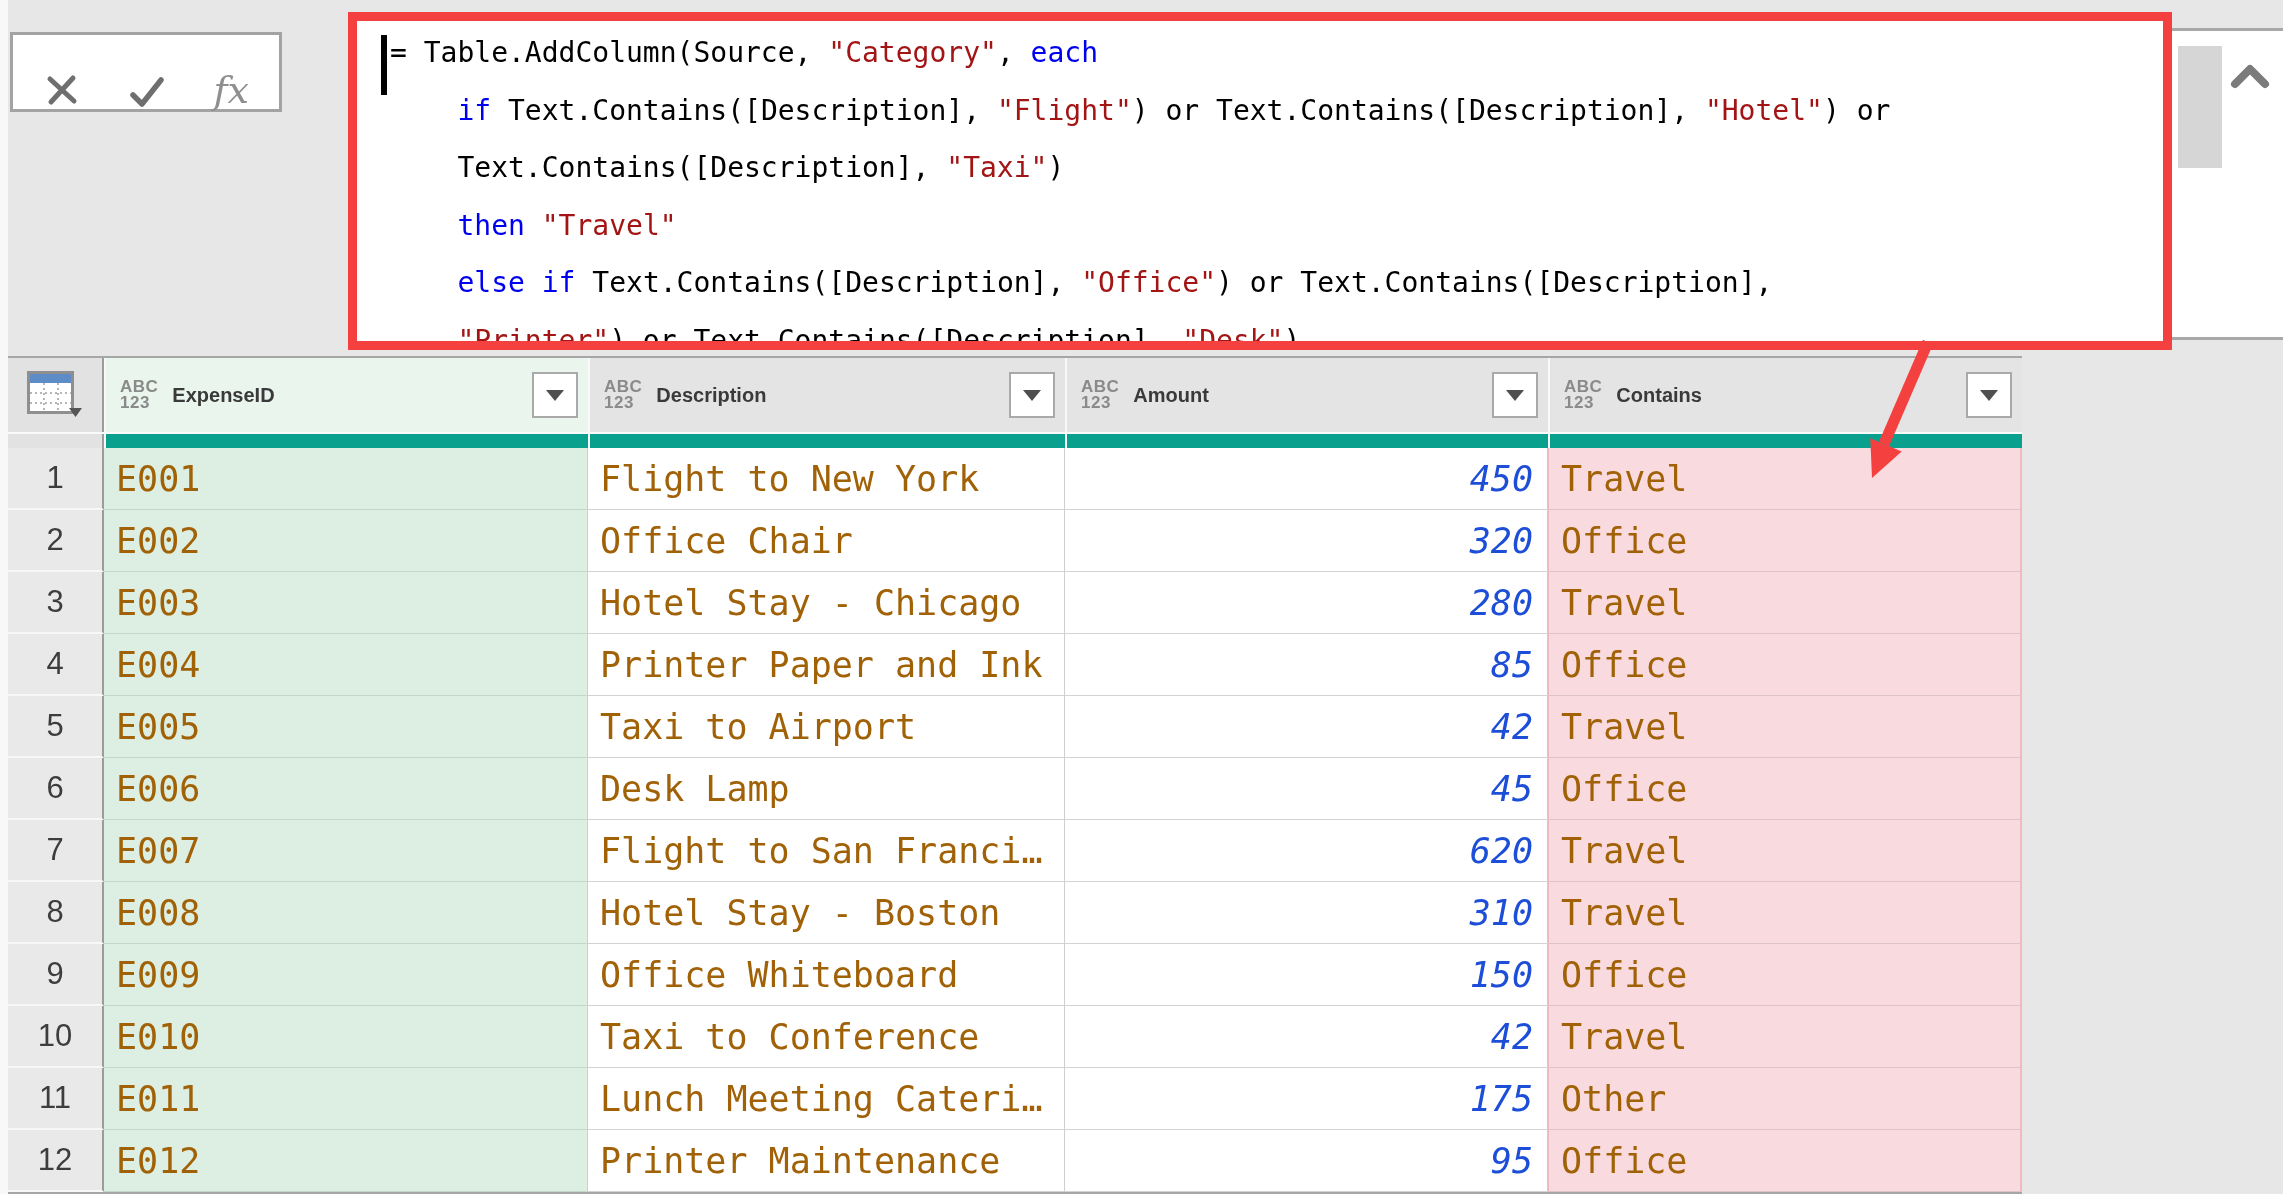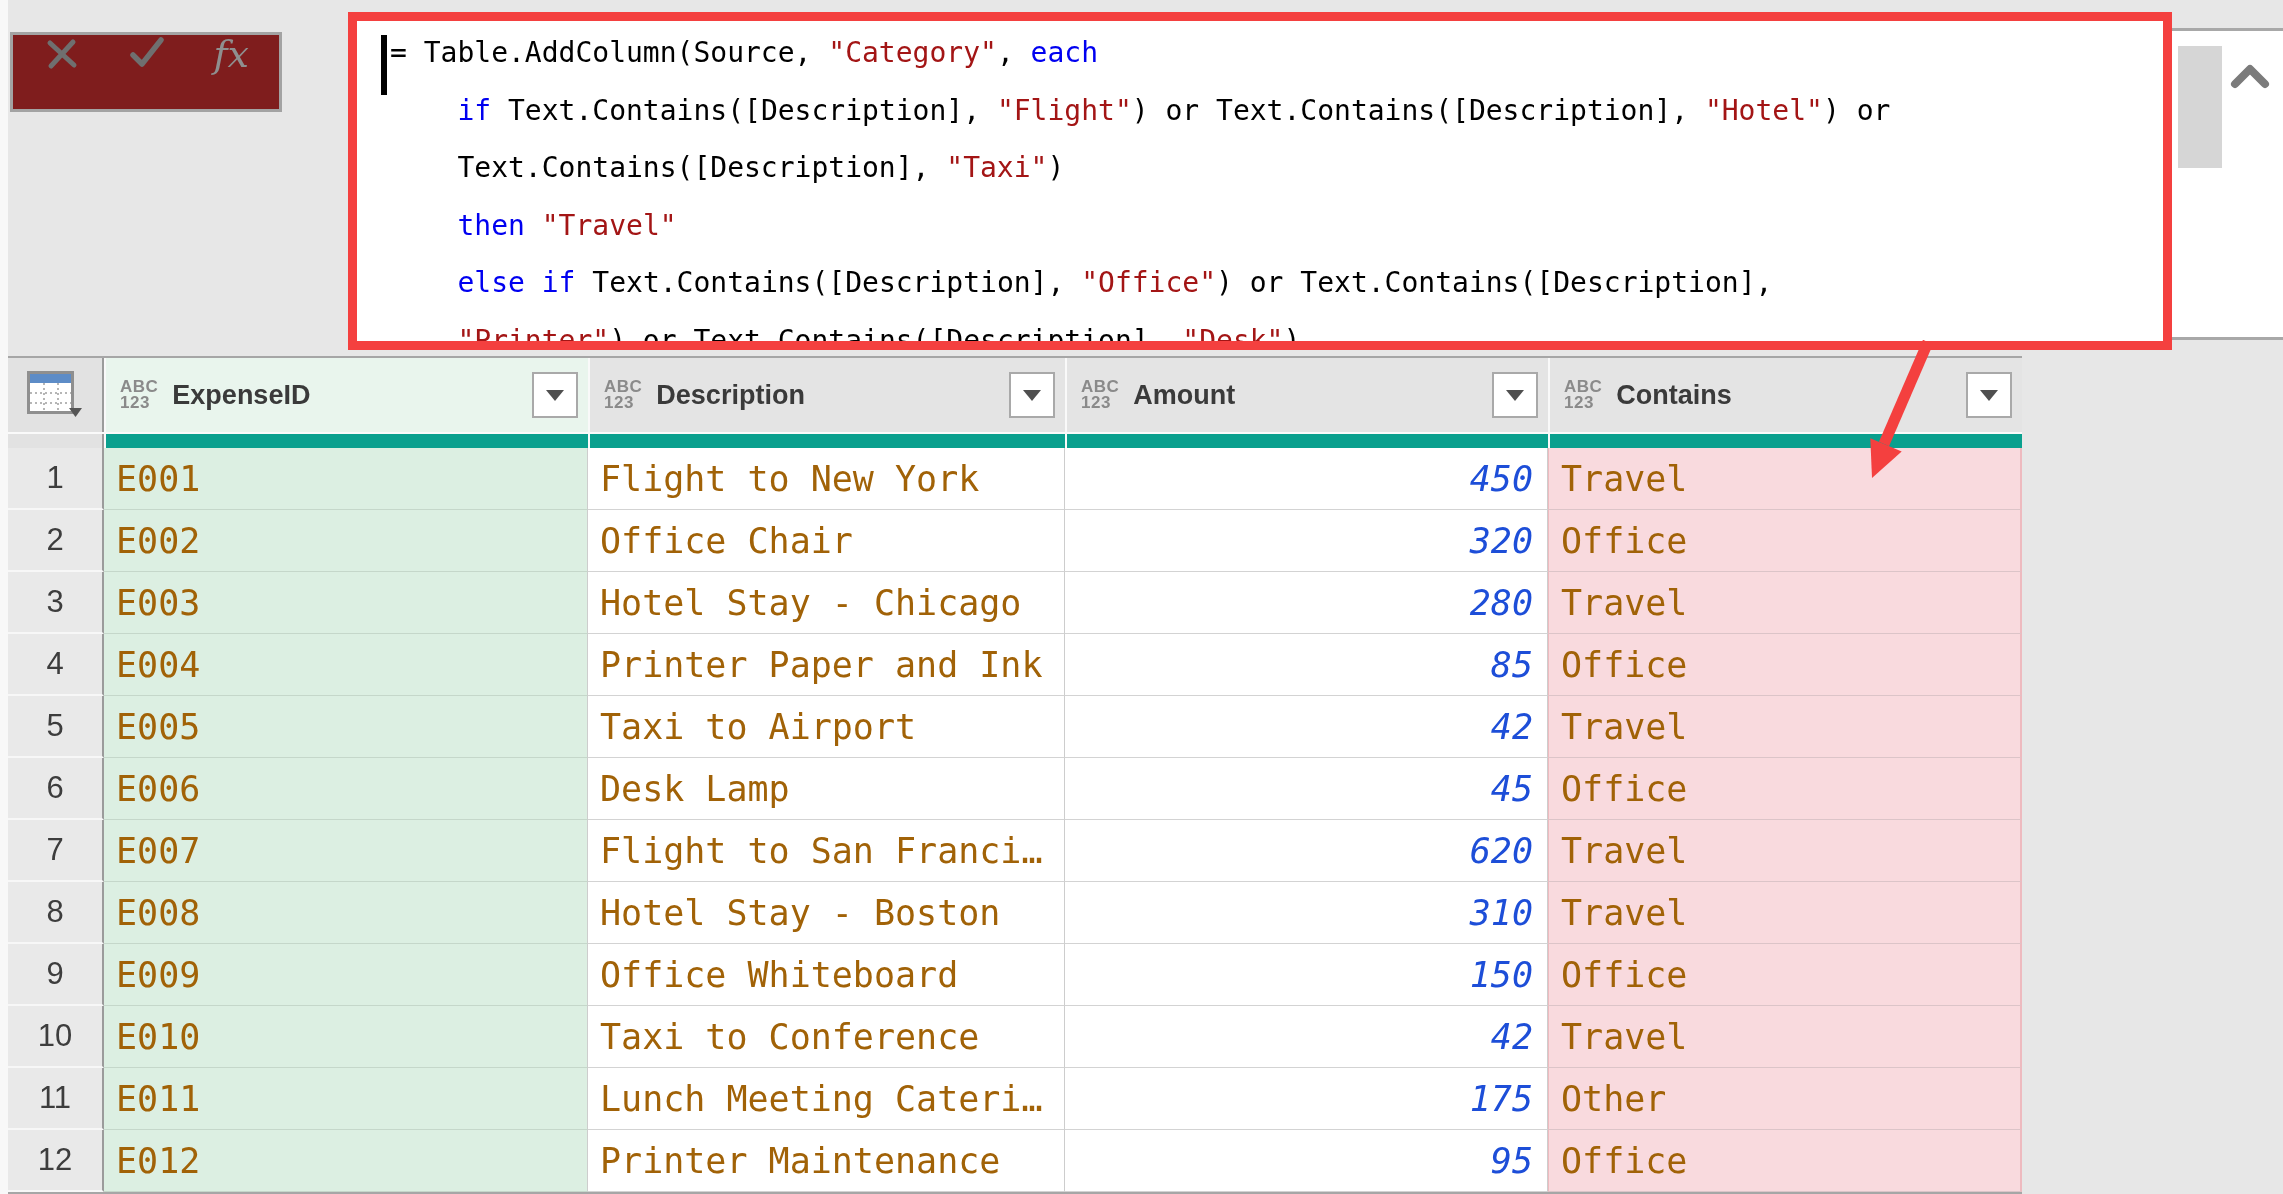--- a/index.html
+++ b/index.html
@@ -1,22 +1,22 @@
 <!DOCTYPE html>
 <html style="--accent-red: #f4403f; --quality-teal: #0aa08e; --green-header: #e9f5ed; --green-cell: #dcefe2; --pink-cell: #f9dade; --pink-border: #eebabf; --keyword-blue: #0000f0; --string-red: #a31515;"><head>
 <meta charset="utf-8">
 <style>
   html,body{margin:0;padding:0;background:#cfcfcf;}
   .stage{position:relative;width:2283px;height:1194px;background:#e7e7e7;overflow:hidden;
          font-family:"Liberation Sans",sans-serif;}
   .left-strip{position:absolute;left:0;top:0;width:8px;height:1194px;background:#f8f8f8;}
 
   
-  .cmd-box{position:absolute;left:10px;top:32px;width:272px;height:80px;background:#7f1d1d;
-           border:3px solid #a3a3a3;box-sizing:border-box;display:flex;align-items:flex-start;
+  .cmd-box{position:absolute;left:10px;top:32px;width:272px;height:80px;background:#ffffff;
+           border:3px solid #a3a3a3;box-sizing:border-box;display:flex;align-items:flex-end;
            justify-content:space-between;padding:0 30px;}
   .ic-fx{font-family:"DejaVu Serif",serif;font-style:italic;font-size:38px;color:#8f8f8f;line-height:1;}
 
   
   .red-box{position:absolute;left:348px;top:12px;width:1824px;height:338px;box-sizing:border-box;
            border:9px solid var(--accent-red,#f4403f);background:#fff;overflow:hidden;z-index:2;}
   .caret{position:absolute;left:24px;top:14px;width:6px;height:60px;background:#000;}
   .code{margin:0;padding:3px 0 0 33px;font-family:"DejaVu Sans Mono",monospace;font-size:28px;
         line-height:57.5px;color:#000;white-space:pre;}
   .code-line{height:57.5px;}
@@ -32,21 +32,21 @@
   
   .grid{position:absolute;left:8px;top:356px;width:2014px;border-top:2px solid #a6a6a6;}
   .header-row{display:flex;height:74px;border-bottom:2px solid #fafafa;box-sizing:content-box;}
   .corner{width:96px;box-sizing:border-box;background:#e2e2e2;border-right:2px solid #9b9b9b;
           display:flex;align-items:center;justify-content:center;}
   .hcell{display:flex;align-items:center;background:#e4e4e4;box-sizing:border-box;
          border-left:2px solid #f9f9f9;padding-left:14px;}
   .hcell.green-h{background:var(--green-header,#e9f5ed);}
   .type-icon{display:flex;flex-direction:column;margin-right:14px;font-size:17px;font-weight:bold;
              color:#8a8a8a;line-height:16px;letter-spacing:.5px;}
-  .hlabel{flex:1;font-size:27px;font-weight:bold;color:#3a3a3a;white-space:nowrap;overflow:hidden;}
+  .hlabel{flex:1;font-size:20px;font-weight:bold;color:#3a3a3a;white-space:nowrap;overflow:hidden;}
   .filter-btn{width:46px;height:46px;background:#fff;border:2px solid #a9a9a9;box-sizing:border-box;
               margin-right:10px;display:flex;align-items:center;justify-content:center;flex:none;}
   .filter-caret{width:0;height:0;border-left:9px solid transparent;border-right:9px solid transparent;
                 border-top:11px solid #4f4f4f;}
   .quality-row{display:flex;height:14px;}
   .qgut{width:96px;box-sizing:border-box;background:#e2e2e2;border-right:2px solid #9b9b9b;}
   .qcell{box-sizing:border-box;background:var(--quality-teal,#0aa08e);border-left:2px solid #fafafa;}
   .grow{display:flex;height:62px;}
   .gut{width:96px;box-sizing:border-box;background:#e9e9e9;border-right:2px solid #9b9b9b;
        border-bottom:2px solid #f7f7f7;display:flex;align-items:center;justify-content:center;

